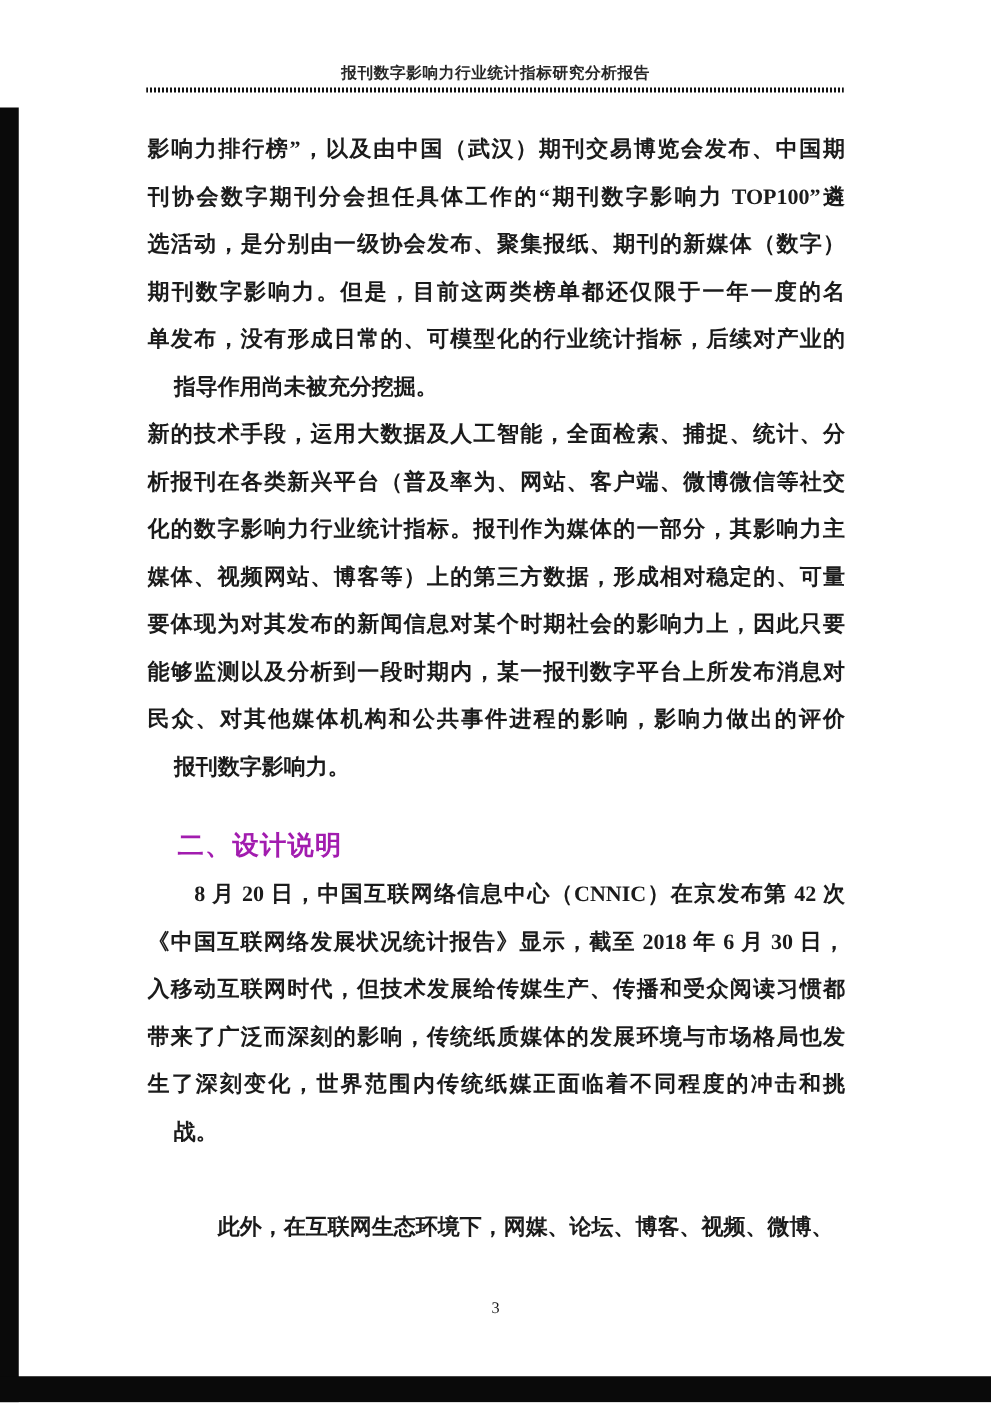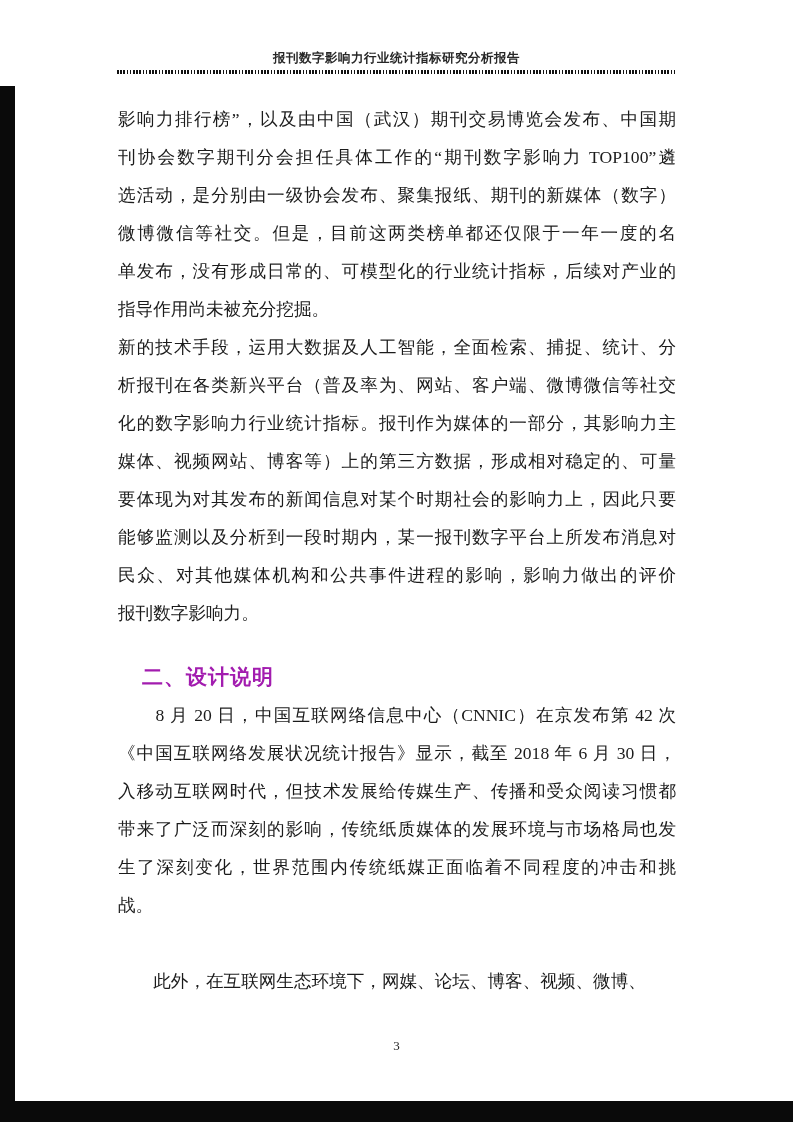--- a/index.html
+++ b/index.html
@@ -9,27 +9,27 @@
     font-family:"Liberation Serif","DejaVu Serif",serif;
   }
   .header-title{
     position:absolute;top:49px;left:0;right:0;height:18px;line-height:18px;
     text-align:center;font-size:12.5px;font-weight:700;letter-spacing:.5px;color:#272727;
   }
   .header-rule{
     position:absolute;top:70px;left:117px;width:558px;height:4px;
     background:repeating-linear-gradient(90deg,#121212 0 1.6px,rgba(0,0,0,0) 1.6px 3.2px);
   }
-  .bodycol{position:absolute;left:118px;width:558px;}
+  .bodycol{position:absolute;left:118px;width:558px;font-weight:bold;}
   .p1{top:100px;} .p2{top:328px;} .p3{top:696px;} .p4{top:962px;}
   .line{
     height:38px;line-height:38px;font-size:17.6px;color:#1b1b1b;
     text-align:justify;text-align-last:justify;overflow:hidden;white-space:nowrap;
   }
-  .line.last{text-align-last:left;}
+  .line.last{text-align-last:left;margin-left:21px;}
   .section-heading{
     position:absolute;left:118px;top:658px;width:558px;height:38px;line-height:38px;
     font-family:"Liberation Sans","DejaVu Sans",sans-serif;
     font-size:21px;font-weight:700;color:#a21caf;letter-spacing:1px;
     text-align:left;overflow:hidden;margin-left:24px;
   }
   .footer-pagenum{
     position:absolute;top:1036px;left:0;right:0;height:20px;line-height:20px;
     text-align:center;font-size:13px;color:#1b1b1b;
   }
@@ -45,21 +45,21 @@
 
 <div class="page">
 
   <div class="header-title">报刊数字影响力行业统计指标研究分析报告</div>
   <div class="header-rule"></div>
 
   <div class="bodycol p1">
     <div class="line">影响力排行榜”，以及由中国（武汉）期刊交易博览会发布、中国期</div>
     <div class="line">刊协会数字期刊分会担任具体工作的“期刊数字影响力 TOP100”遴</div>
     <div class="line">选活动，是分别由一级协会发布、聚集报纸、期刊的新媒体（数字）</div>
-    <div class="line">微博微信等社交。但是，目前这两类榜单都还仅限于一年一度的名</div>
+    <div class="line">期刊数字影响力。但是，目前这两类榜单都还仅限于一年一度的名</div>
     <div class="line">单发布，没有形成日常的、可模型化的行业统计指标，后续对产业的</div>
     <div class="line last">指导作用尚未被充分挖掘。</div>
   </div>
 
   <div class="bodycol p2">
     <div class="line">新的技术手段，运用大数据及人工智能，全面检索、捕捉、统计、分</div>
     <div class="line">析报刊在各类新兴平台（普及率为、网站、客户端、微博微信等社交</div>
     <div class="line">化的数字影响力行业统计指标。报刊作为媒体的一部分，其影响力主</div>
     <div class="line">媒体、视频网站、博客等）上的第三方数据，形成相对稳定的、可量</div>
     <div class="line">要体现为对其发布的新闻信息对某个时期社会的影响力上，因此只要</div>

